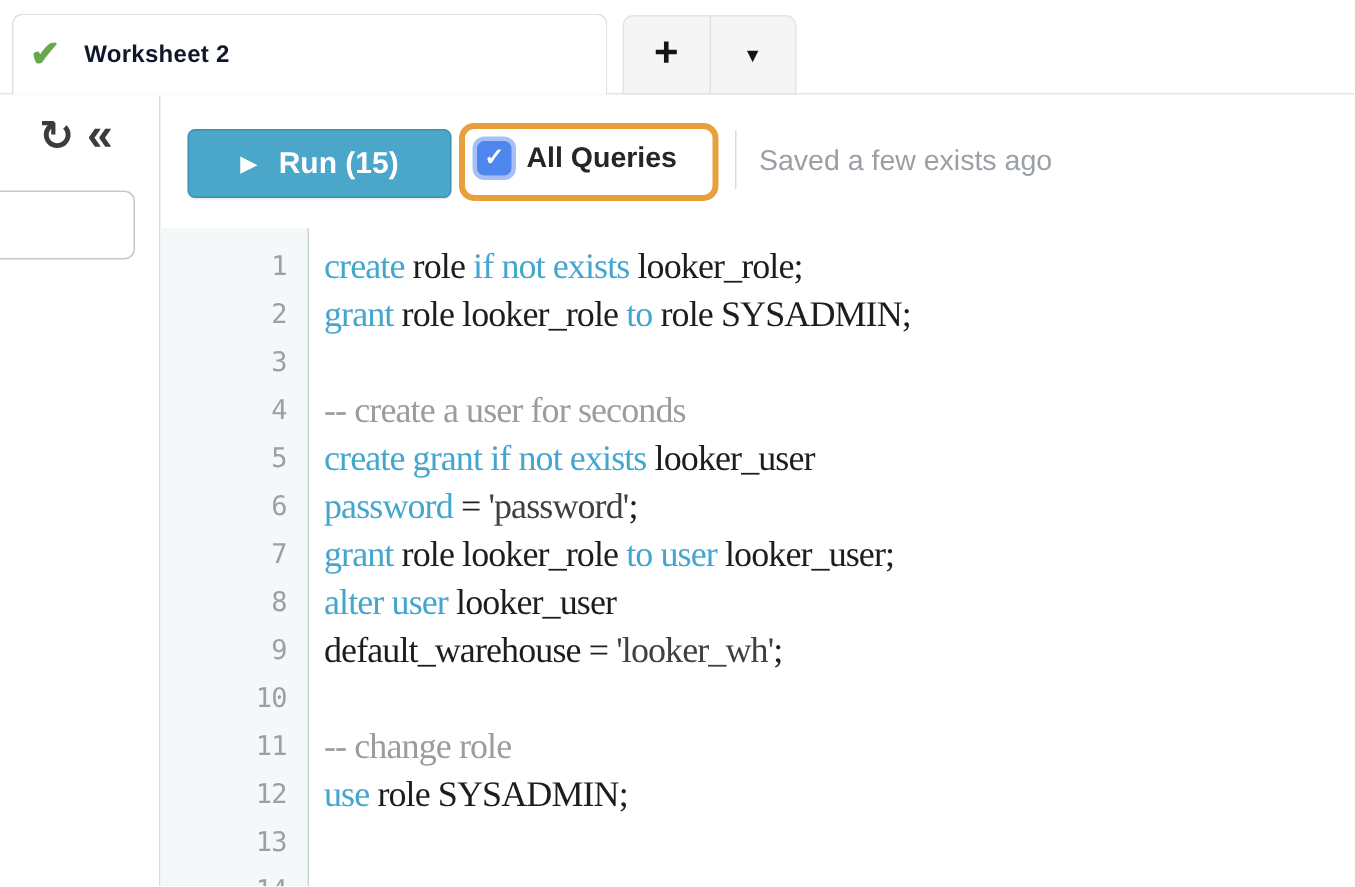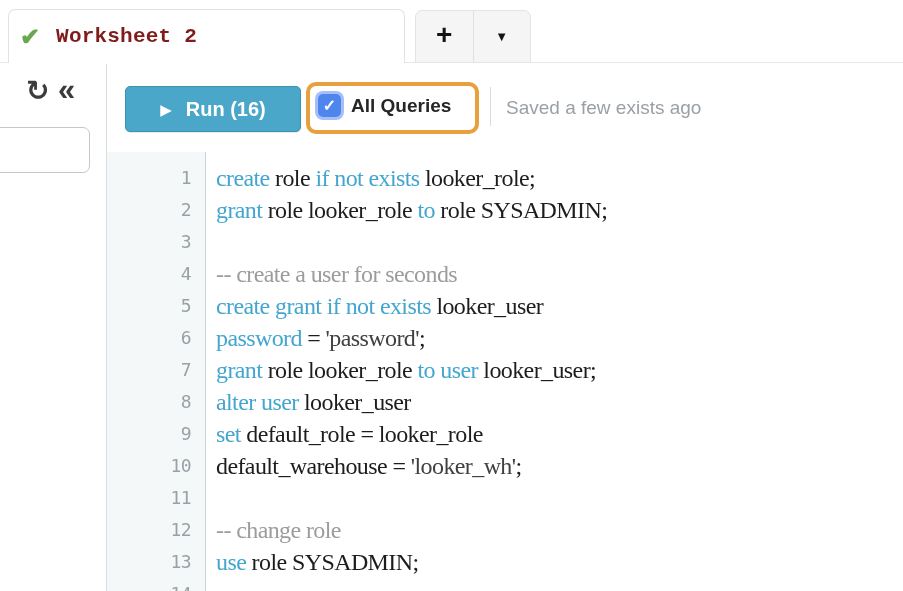--- a/index.html
+++ b/index.html
@@ -8,21 +8,21 @@
   .app { position:relative; width:903px; height:591px; background:#fff; overflow:hidden; }
 
   
   .tabbar-line { position:absolute; top:62px; left:0; width:903px; height:1px;
                  background:#e7e7e7; z-index:1; }
   .tab { position:absolute; left:8px; top:9px; width:397px; height:54px;
          background:#fff; border:1px solid #e2e2e2; border-bottom:none;
          border-radius:7px 7px 0 0; z-index:2;
          display:flex; align-items:center; padding-left:11px; cursor:pointer; }
   .tab-check { color:#6aa84f; font-size:24px; font-weight:bold; margin-right:16px; line-height:1; }
-  .tab-label { font-size:21px; font-weight:bold; color:#7f1d1d; letter-spacing:.2px;font-family:Liberation Mono, monospace; }
+  .tab-label { font-size:16px; font-weight:bold; color:#0f172a; letter-spacing:.2px; }
 
   .tab-actions { position:absolute; left:415px; top:10px; width:116px; height:53px;
                  background:#f5f5f5; border:1px solid #e4e4e4;
                  border-radius:7px 7px 0 0; z-index:2; display:flex; }
   .tab-actions button { flex:1; background:transparent; border:none; cursor:pointer;
                         display:flex; align-items:center; justify-content:center;
                         font-family:"Liberation Sans", sans-serif; color:#141414; }
   .new-tab-btn { font-size:28px; font-weight:bold; padding-bottom:3px; }
   .tab-menu-btn { font-size:13px; border-left:1px solid #e0e0e0 !important; }
 
@@ -95,21 +95,21 @@
   </div>
 
   <button class="refresh-btn">↻</button>
   <button class="collapse-btn">«</button>
 
   <div class="main-divider"></div>
   <div class="side-box"></div>
 
   <button class="run-btn">
     <span class="run-play">▶</span>
-    <span class="run-label">Run (16)</span>
+    <span class="run-label">Run (15)</span>
   </button>
 
   <div class="highlight-box"></div>
 
   <div class="all-queries">
     <span class="aq-checkbox">
       <span class="aq-check">✓</span>
     </span>
     <span class="aq-label">All Queries</span>
   </div>
@@ -135,21 +135,20 @@
     </div>
   <div class="code">
       <div class="cl"><span class="tok-kw">create</span><span class="tok-pl"> role </span><span class="tok-kw">if not exists</span><span class="tok-pl"> looker_role;</span></div>
       <div class="cl"><span class="tok-kw">grant</span><span class="tok-pl"> role looker_role </span><span class="tok-kw">to</span><span class="tok-pl"> role SYSADMIN;</span></div>
       <div class="cl"></div>
       <div class="cl"><span class="tok-com">-- create a user for seconds</span></div>
       <div class="cl"><span class="tok-kw">create grant if not exists</span><span class="tok-pl"> looker_user</span></div>
       <div class="cl"><span class="tok-kw">password</span><span class="tok-pl"> = </span><span class="tok-str">'password'</span><span class="tok-pl">;</span></div>
       <div class="cl"><span class="tok-kw">grant</span><span class="tok-pl"> role looker_role </span><span class="tok-kw">to user</span><span class="tok-pl"> looker_user;</span></div>
       <div class="cl"><span class="tok-kw">alter user</span><span class="tok-pl"> looker_user</span></div>
-      <div class="cl"><span class="tok-kw">set</span><span class="tok-pl"> default_role = looker_role</span></div>
       <div class="cl"><span class="tok-pl">default_warehouse = </span><span class="tok-str">'looker_wh'</span><span class="tok-pl">;</span></div>
       <div class="cl"></div>
       <div class="cl"><span class="tok-com">-- change role</span></div>
       <div class="cl"><span class="tok-kw">use</span><span class="tok-pl"> role SYSADMIN;</span></div>
       <div class="cl"></div>
     </div>
 
 </div>
 
 </body></html>

